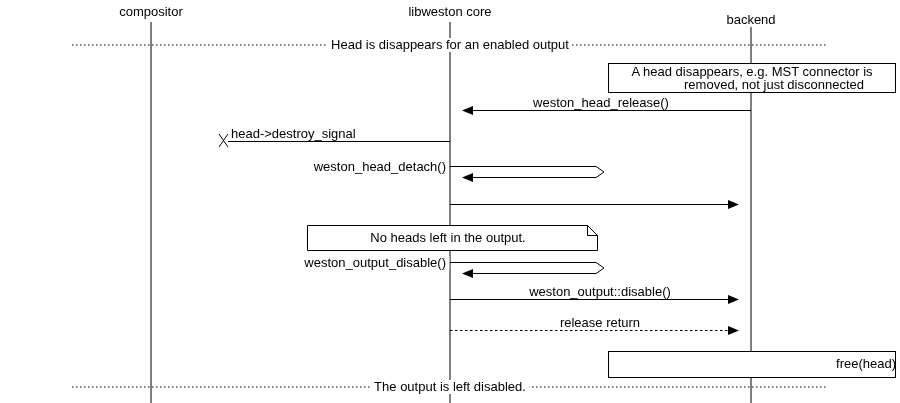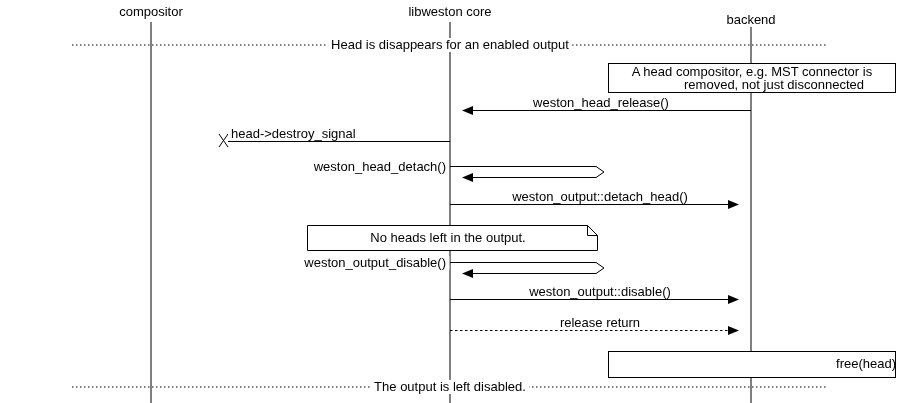--- a/index.html
+++ b/index.html
@@ -152,34 +152,33 @@
     </g>
   </svg>
 
   <div class="lbl center participant-label" style="left:151px; top:5px;">compositor</div>
   <div class="lbl center participant-label" style="left:450px; top:5px;">libweston core</div>
   <div class="lbl center participant-label" style="left:751px; top:5px;margin-top:8px;">backend</div>
 
   <div class="lbl center sep-label" style="left:450px; top:38px;">Head is disappears for an enabled output</div>
   <div class="lbl center sep-label" style="left:450px; top:380px;">The output is left disabled.</div>
 
-  <div class="note-text" style="left:608px; top:65px; width:288px;">A head compositor, e.g. MST connector is</div>
+  <div class="note-text" style="left:608px; top:65px; width:288px;">A head disappears, e.g. MST connector is</div>
   <div class="note-text" style="left:608px; top:78px; width:332px;">removed, not just disconnected</div>
 
   <div class="note-text" style="left:307px; top:231px; width:282px;">No heads left in the output.</div>
 
   <div class="box-text" style="left:608px; top:357px; width:288px;">free(head)</div>
 
   <div class="lbl center msg-label" style="left:601px; top:96px;">weston_head_release()</div>
 
   <div class="lbl msg-label" style="left:228px; top:127px;">head-&gt;destroy_signal</div>
 
   <div class="lbl right msg-label" style="left:449px; top:160px;">weston_head_detach()</div>
 
-  <div class="lbl center msg-label" style="left:600px; top:190px;">weston_output::detach_head()</div>
 
   <div class="lbl right msg-label" style="left:449px; top:256px;">weston_output_disable()</div>
 
   <div class="lbl center msg-label" style="left:600px; top:285px;">weston_output::disable()</div>
 
   <div class="lbl center msg-label" style="left:600px; top:316px;">release return</div>
 
 </div>
 
 </body></html>

